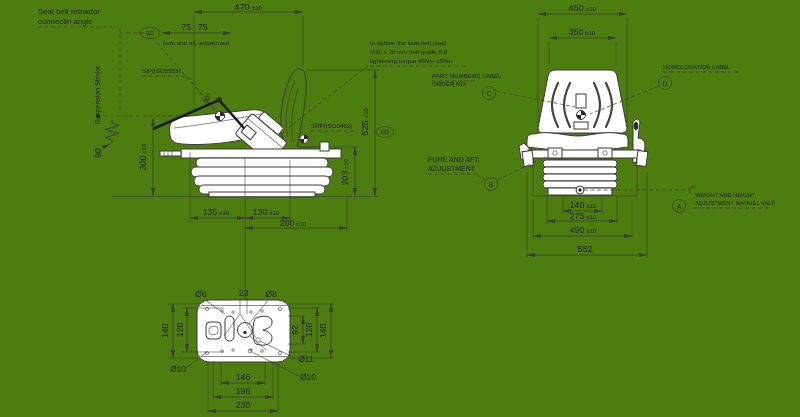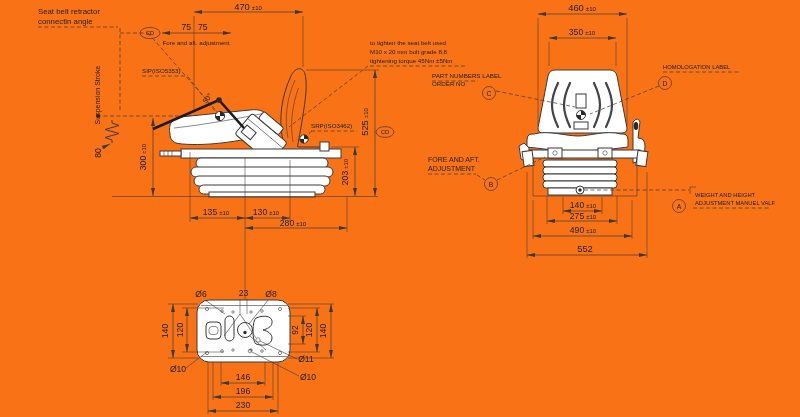--- a/index.html
+++ b/index.html
@@ -1,16 +1,16 @@
 <!DOCTYPE html>
 <html><head>
 <meta charset="utf-8">
 <style>
   html,body{margin:0;padding:0;background:#ffffff;}
-  .canvas{position:relative;width:800px;height:417px;background:#f97316;overflow:hidden;
+  .canvas{position:relative;width:800px;height:417px;background:#4d7c0f;overflow:hidden;
           font-family:"Liberation Sans", sans-serif;}
   svg{display:block;}
   .ln    {stroke:#3a3a3a;stroke-width:1;fill:none;}
   .thin  {stroke:#3a3a3a;stroke-width:0.6;fill:none;}
   .dim   {stroke:#3a3a3a;stroke-width:0.7;fill:none;}
   .ext   {stroke:#3a3a3a;stroke-width:0.55;fill:none;}
   .dash  {stroke:#3a3a3a;stroke-width:0.7;fill:none;stroke-dasharray:4 2.5;}
   .belt  {stroke:#1c1c1c;stroke-width:2.6;fill:none;}
   .stitch{stroke:#444;stroke-width:2.2;fill:none;stroke-linecap:round;}
   .fillw {fill:#ffffff;}

